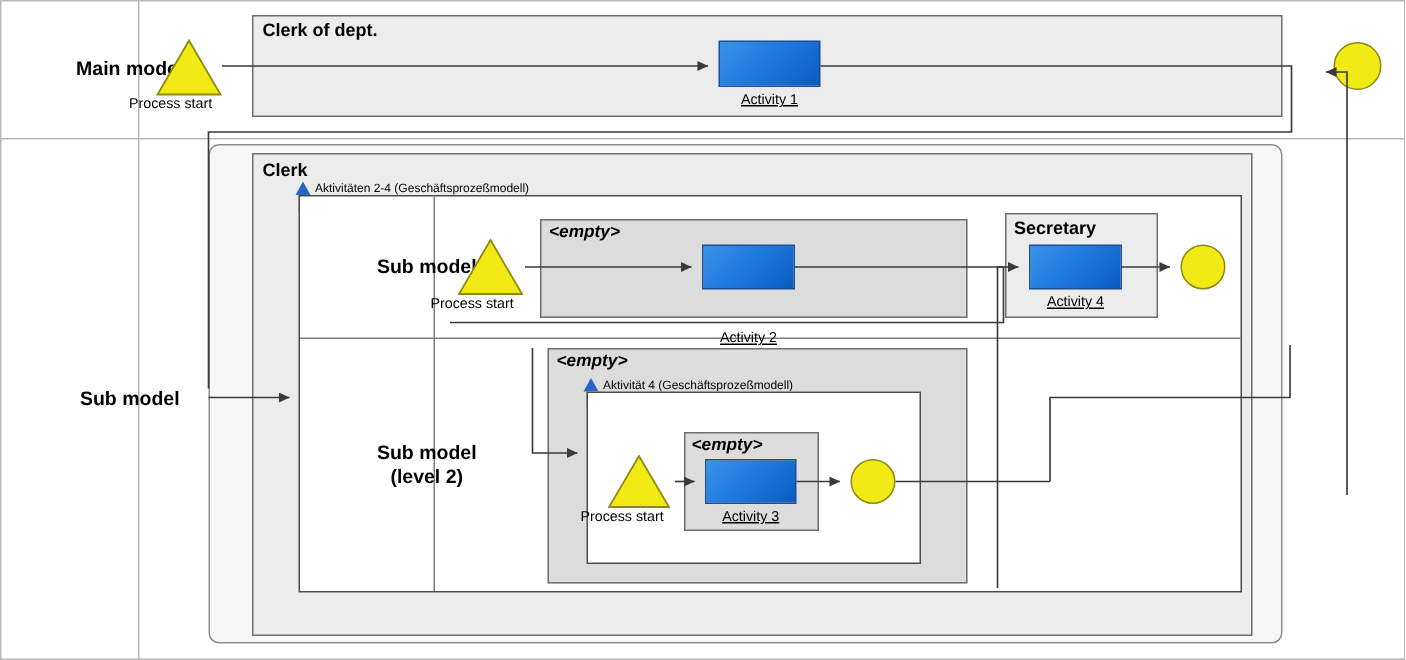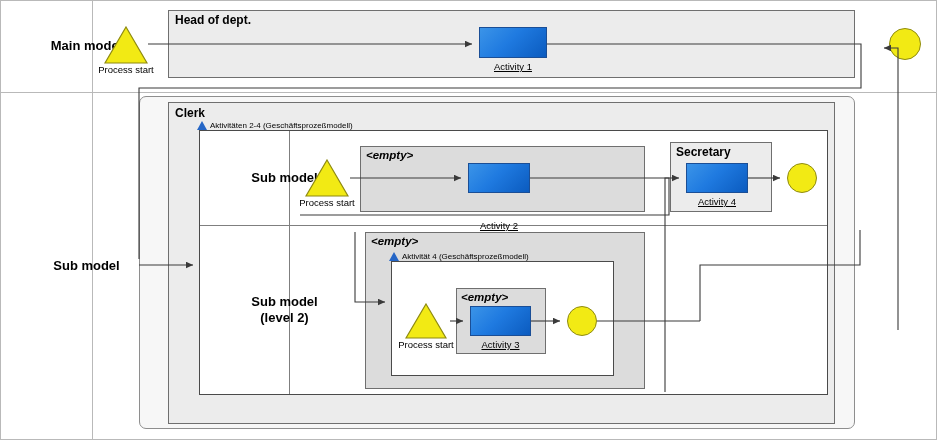--- a/index.html
+++ b/index.html
@@ -34,40 +34,40 @@
   .plusbox:before,.plusbox:after{content:"";position:absolute;background:#333;}
   .plusbox:before{left:1px;top:3px;width:5px;height:1px;}
   .plusbox:after{left:3px;top:1px;width:1px;height:5px;}
 
   
   .activity{border:1px solid #1a4e96;
             background:linear-gradient(135deg,#3b94e8 0%,#1f7ae0 45%,#0b5bbf 100%);}
   .activity-label{position:absolute;font-size:9.5px;color:#000;text-align:center;white-space:nowrap;text-decoration:underline;}
   .tri-wrap{position:absolute;}
   .tri-wrap svg{display:block;}
-  .start-label{position:absolute;font-size:9.5px;color:#000;text-align:center;white-space:nowrap;}
+  .start-label{position:absolute;font-size:9.5px;color:#000;text-align:left;white-space:nowrap;}
 
   
   .end-circle{border-radius:50%;background:#f2ea14;border:1px solid #8e8a10;}
   .conn-svg{position:absolute;left:0;top:0;width:937px;height:440px;pointer-events:none;}
 </style>
 </head>
 <body>
 
 <div id="root">
 
   <div class="abs page-frame"></div>
   <div class="abs col-divider"></div>
   <div class="abs row-divider"></div>
 
   <div class="abs row-label" style="left:1px;top:1px;width:91px;height:90px;">Main model</div>
   <div class="abs row-label" style="left:1px;top:94px;width:91px;height:345px;">Sub model</div>
 
   <div class="abs pool" style="left:168px;top:10px;width:687px;height:68px;"></div>
-  <div class="pool-title" style="left:175px;top:13px;">Head of dept.</div>
+  <div class="pool-title" style="left:175px;top:13px;">Clerk of dept.</div>
 
   <div class="tri-wrap" style="left:104px;top:26px;">
     <svg width="44" height="38" viewBox="0 0 44 38">
         <polygon points="22,1 43,37 1,37" fill="#f2ea14" stroke="#8e8a10" stroke-width="1.2"></polygon>
       </svg>
   </div>
   <div class="start-label" style="left:86px;top:64px;width:80px;">Process start</div>
 
   <div class="abs activity" style="left:479px;top:27px;width:68px;height:31px;"></div>
   <div class="activity-label" style="left:469px;top:61px;width:88px;">Activity 1</div>

